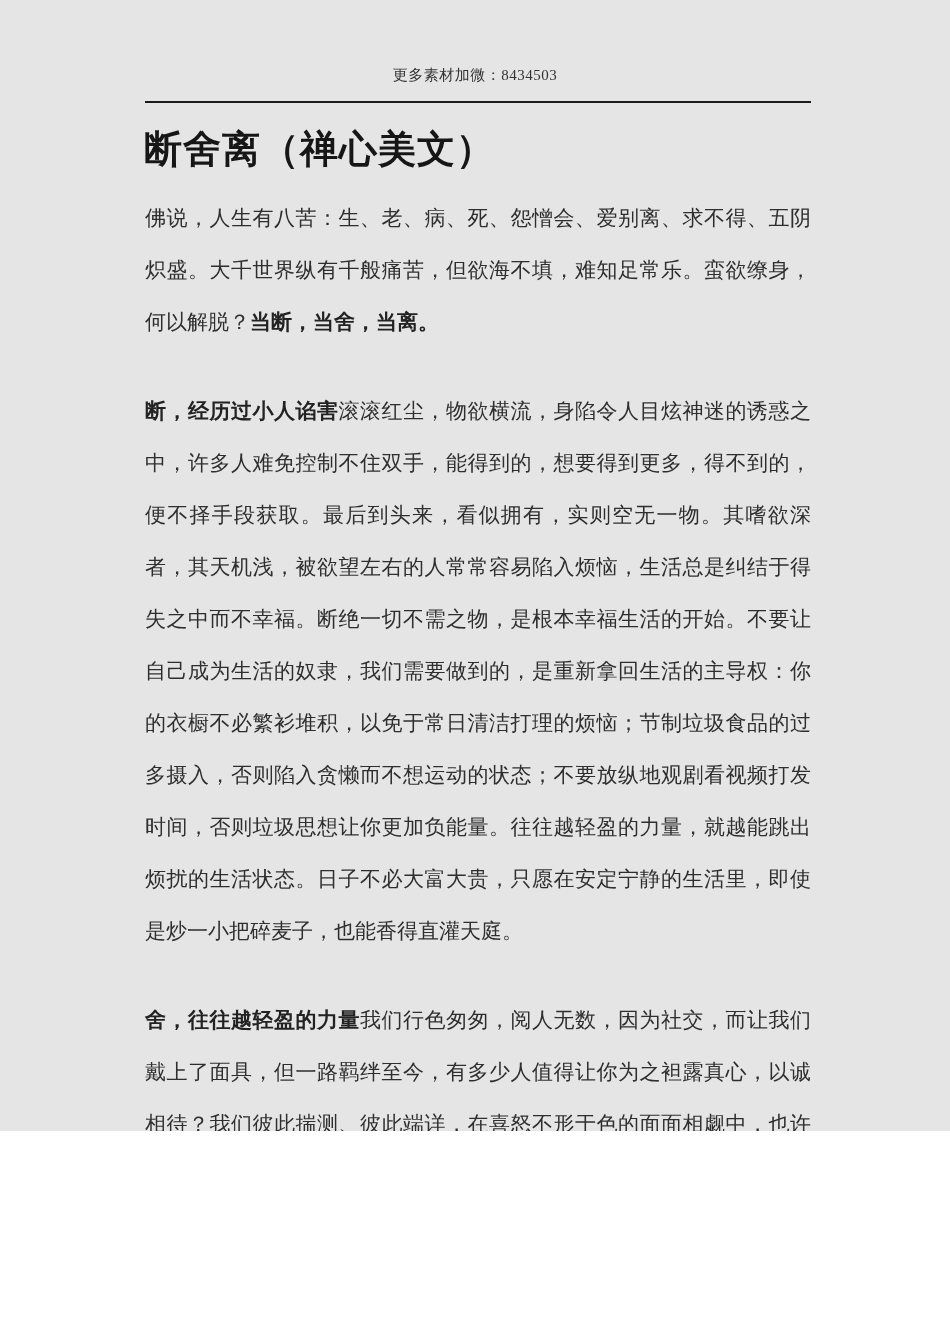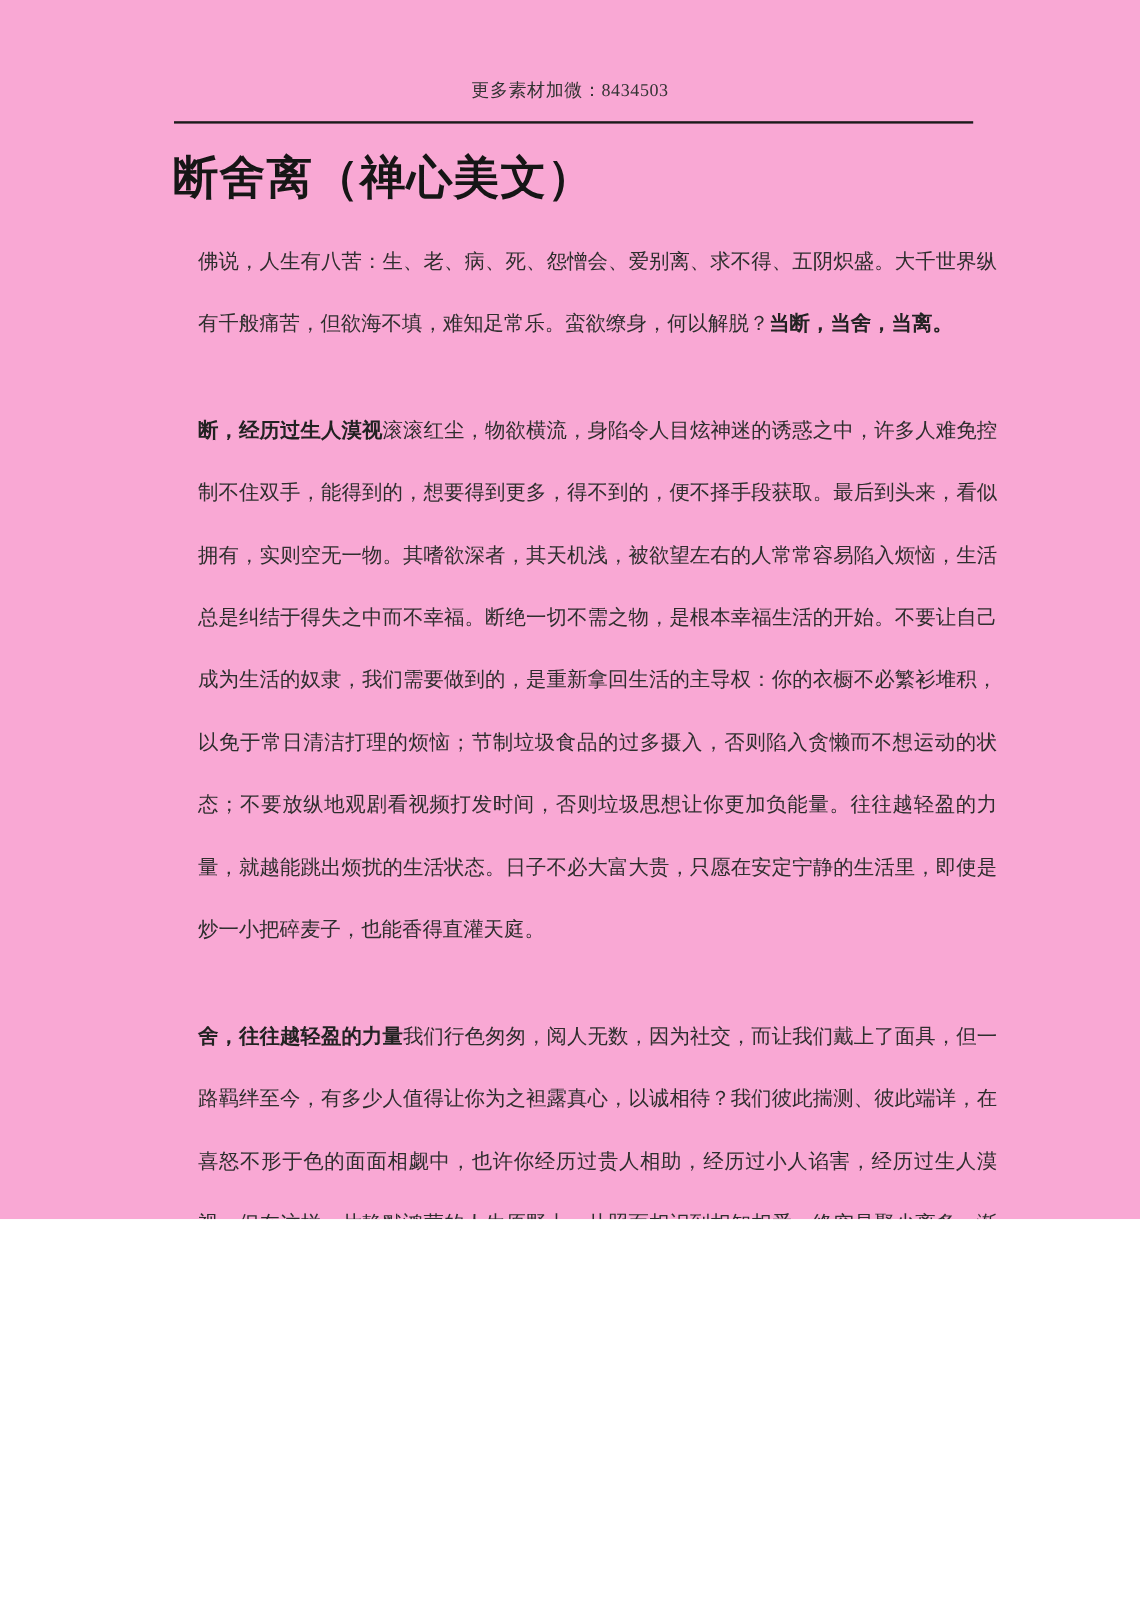--- a/index.html
+++ b/index.html
@@ -3,22 +3,22 @@
 <meta charset="utf-8">
 <style>
   html, body {
     margin: 0;
     padding: 0;
     background: #ffffff;
   }
   .page {
     position: relative;
     width: 950px;
-    height: 1016px;
-    background: #f9a8d4;
+    height: 1131px;
+    background: #e5e5e5;
     overflow: hidden;
     font-family: "Liberation Sans", sans-serif;
   }
   .header-note {
     position: absolute;
     top: 66px;
     left: 0;
     width: 950px;
     text-align: center;
     font-family: "Liberation Serif", serif;
@@ -44,25 +44,24 @@
     line-height: 50px;
     font-weight: 800;
     color: #161616;
     letter-spacing: 1px;
   }
   .content {
     position: absolute;
     top: 192px;
     left: 145px;
     width: 666px;
-    font-size: 17px;
+    font-size: 21px;
     line-height: 52px;
     color: #2e2e2e;
     text-align: justify;
-    margin-left: 20px;
   }
   .content p {
     margin: 0;
   }
   .content p + p {
     margin-top: 37px;
   }
   .content strong {
     font-weight: 700;
     color: #222222;
@@ -87,21 +86,21 @@
   <div class="header-note">更多素材加微：8434503</div>
 
   <div class="rule rule-top"></div>
 
   <h1 class="doc-title">断舍离（禅心美文）</h1>
 
   <div class="content">
 
     <p><span>佛说，人生有八苦：生、老、病、死、怨憎会、爱别离、求不得、五阴炽盛。大千世界纵有千般痛苦，但欲海不填，难知足常乐。蛮欲缭身，何以解脱？</span><strong>当断，当舍，当离。</strong></p>
 
-    <p><strong>断，经历过生人漠视</strong><span>滚滚红尘，物欲横流，身陷令人目炫神迷的诱惑之中，许多人难免控制不住双手，能得到的，想要得到更多，得不到的，便不择手段获取。最后到头来，看似拥有，实则空无一物。其嗜欲深者，其天机浅，被欲望左右的人常常容易陷入烦恼，生活总是纠结于得失之中而不幸福。断绝一切不需之物，是根本幸福生活的开始。不要让自己成为生活的奴隶，我们需要做到的，是重新拿回生活的主导权：你的衣橱不必繁衫堆积，以免于常日清洁打理的烦恼；节制垃圾食品的过多摄入，否则陷入贪懒而不想运动的状态；不要放纵地观剧看视频打发时间，否则垃圾思想让你更加负能量。往往越轻盈的力量，就越能跳出烦扰的生活状态。日子不必大富大贵，只愿在安定宁静的生活里，即使是炒一小把碎麦子，也能香得直灌天庭。</span></p>
+    <p><strong>断，经历过小人谄害</strong><span>滚滚红尘，物欲横流，身陷令人目炫神迷的诱惑之中，许多人难免控制不住双手，能得到的，想要得到更多，得不到的，便不择手段获取。最后到头来，看似拥有，实则空无一物。其嗜欲深者，其天机浅，被欲望左右的人常常容易陷入烦恼，生活总是纠结于得失之中而不幸福。断绝一切不需之物，是根本幸福生活的开始。不要让自己成为生活的奴隶，我们需要做到的，是重新拿回生活的主导权：你的衣橱不必繁衫堆积，以免于常日清洁打理的烦恼；节制垃圾食品的过多摄入，否则陷入贪懒而不想运动的状态；不要放纵地观剧看视频打发时间，否则垃圾思想让你更加负能量。往往越轻盈的力量，就越能跳出烦扰的生活状态。日子不必大富大贵，只愿在安定宁静的生活里，即使是炒一小把碎麦子，也能香得直灌天庭。</span></p>
 
     <p><strong>舍，往往越轻盈的力量</strong><span>我们行色匆匆，阅人无数，因为社交，而让我们戴上了面具，但一路羁绊至今，有多少人值得让你为之袒露真心，以诚相待？我们彼此揣测、彼此端详，在喜怒不形于色的面面相觑中，也许你经历过贵人相助，经历过小人谄害，经历过生人漠视，但在这样一片静默鸿蒙的人生原野上，从照面相识到相知相爱，终究是聚少离多、渐行渐远。君子之交淡如水，无论你是</span></p>
 
   </div>
 
   <div class="footer-note">更多素材加微：8434503</div>
 
   <div class="rule rule-bottom"></div>
 
 </div>

